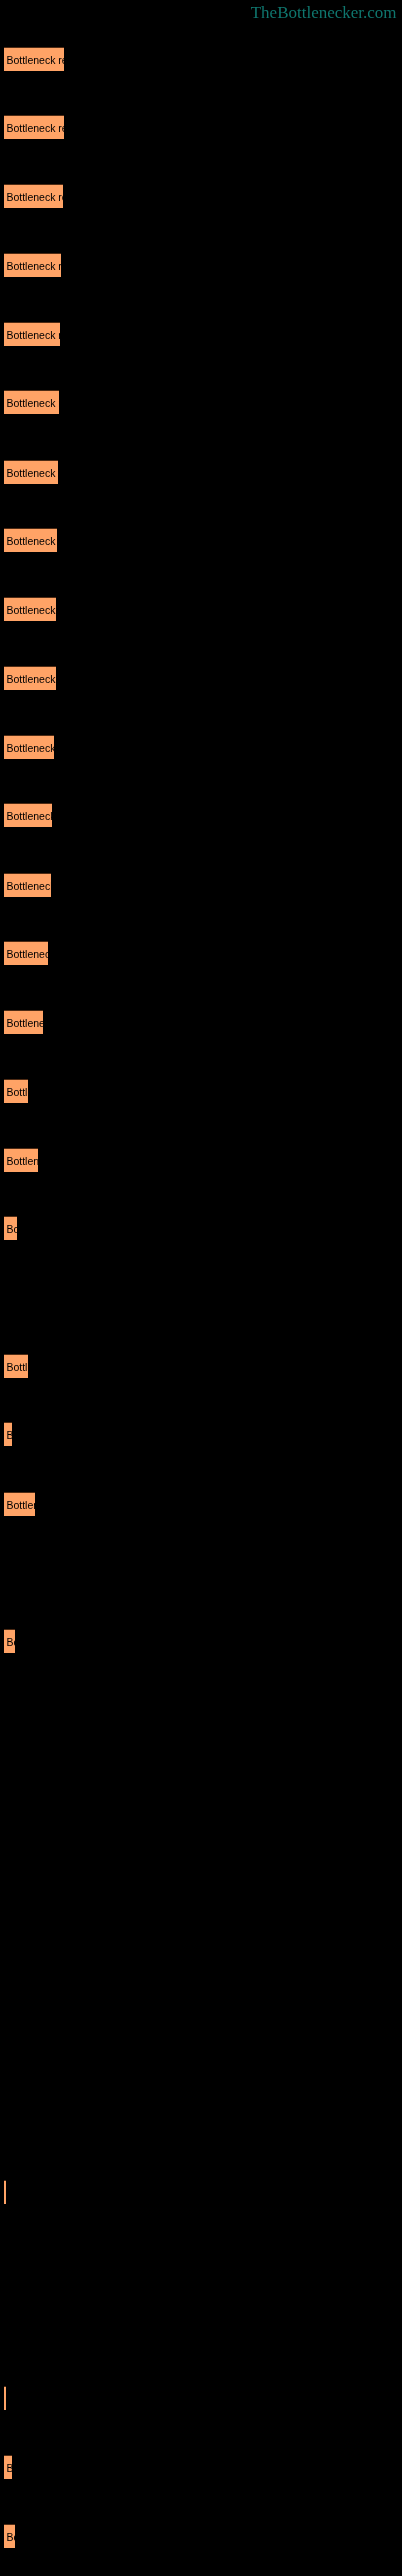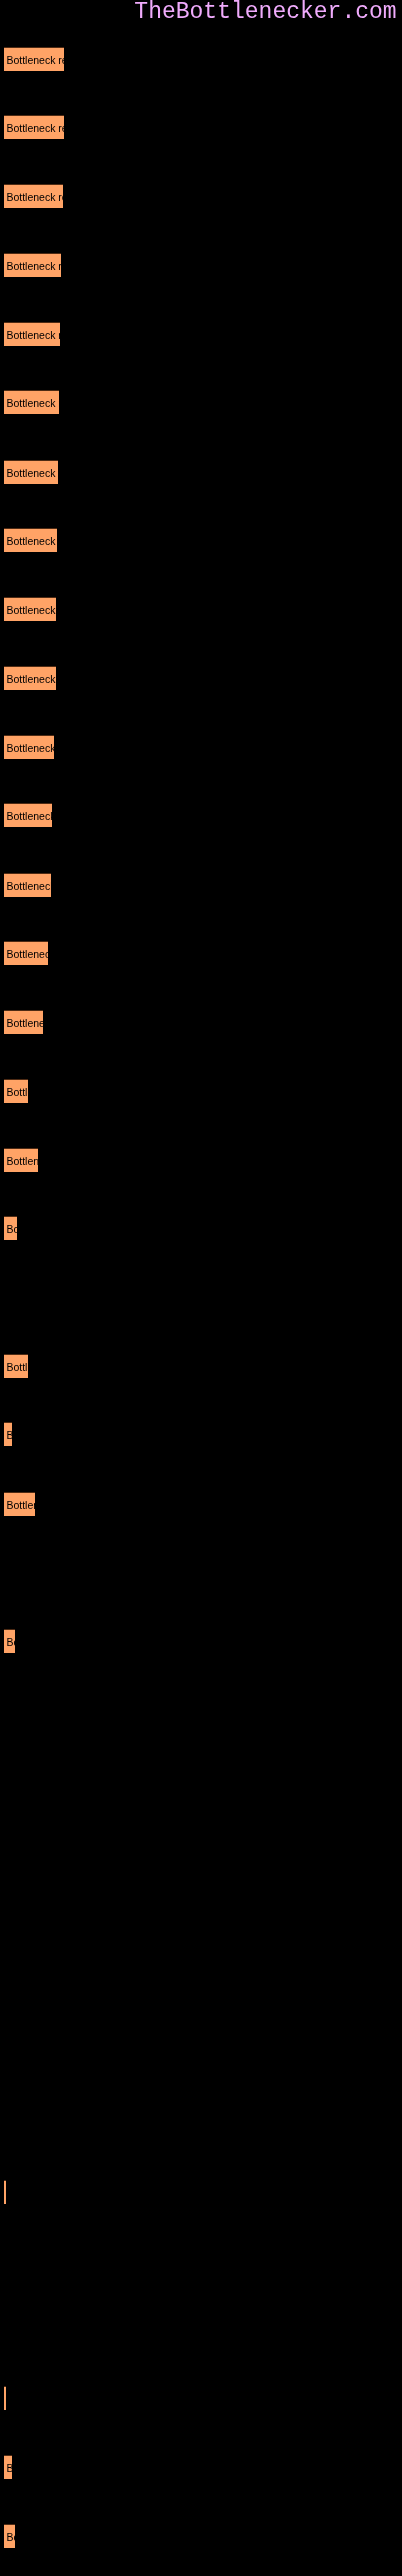--- a/index.html
+++ b/index.html
@@ -17,23 +17,23 @@
   #chart-root {
     position: relative;
     width: 403px;
     height: 2576px;
     background: #000000;
   }
   #site-title {
     position: absolute;
     right: 6.4px;
     top: 1.6px;
-    font-family: Liberation Mono, monospace;
-    font-size: 23px;
-    color: #f0abfc;
+    font-family: Liberation Serif, serif;
+    font-size: 17px;
+    color: #0f766e;
     letter-spacing: 0px;
     white-space: nowrap;
     line-height: 21px;
   }
   #bars-layer {
     position: absolute;
     left: 0;
     top: 0;
     width: 403px;
     height: 2576px;

